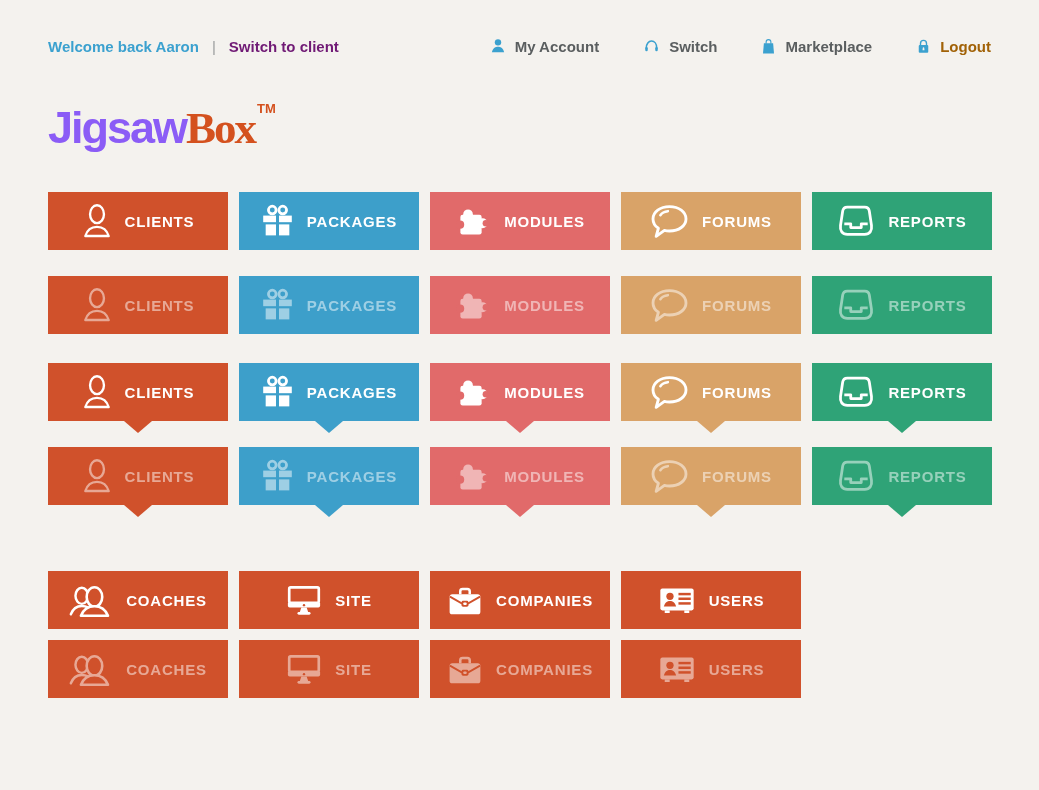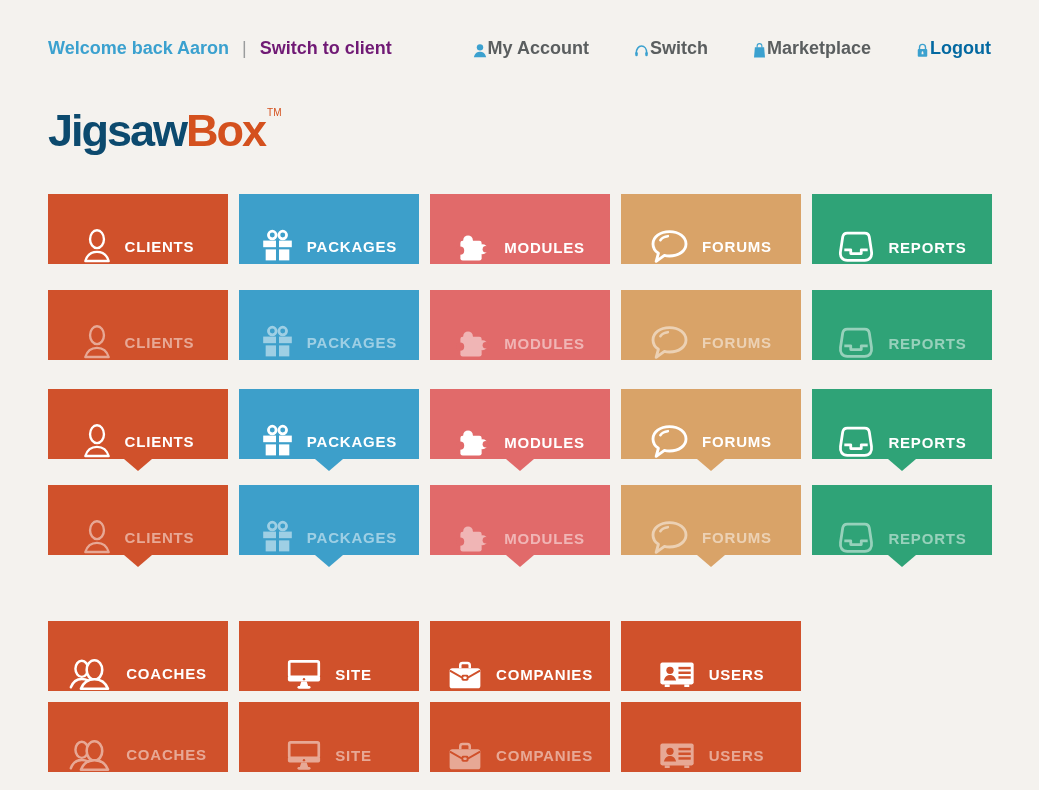--- a/index.html
+++ b/index.html
@@ -6,54 +6,54 @@
   body{
     width:1039px;height:790px;overflow:hidden;
     background:#F4F2EE;
     font-family:"Liberation Sans", sans-serif;
     -webkit-font-smoothing:antialiased;
   }
   
   .topbar{
     display:flex;align-items:center;
     padding:38px 48px 0 48px;
-    font-size:18px;color:#55595B;
+    font-size:15px;color:#55595B;
   }
   .topbar-left{display:flex;align-items:center;gap:13px;font-weight:600;}
   .blue-link{color:#3BA1CF;text-decoration:none;cursor:pointer;}
   .gray-link{color:#701a75;text-decoration:none;cursor:pointer;}
   .divider{color:#9A9C9C;font-weight:400;}
   .topbar-right{margin-left:auto;display:flex;align-items:center;gap:44px;}
-  .nav-item{display:flex;align-items:flex-end;font-weight:600;color:#5A5E5F;cursor:pointer;}
-  .nav-item.highlight .nav-label{color:#0369a1;}
+  .nav-item{display:flex;align-items:flex-start;gap:9px;font-weight:600;color:#5A5E5F;cursor:pointer;}
+  .nav-item.highlight .nav-label{color:#a16207;}
   .nav-item svg{display:block;}
   
   .logo{
     margin:30px 0 0 48px;
     font-size:45px;font-weight:700;letter-spacing:-2px;line-height:47px;
     user-select:none;
   }
-  .logo .w1{color:#0c4a6e;}
-  .logo .w2{color:#D4511E;}
+  .logo .w1{color:#8b5cf6;}
+  .logo .w2{color:#D4511E;font-family:Liberation Serif, serif;}
   .logo sup{
-    font-size:10px;font-weight:400;letter-spacing:0;
+    font-size:13px;font-weight:700;letter-spacing:0;
     color:#D4511E;vertical-align:30px;margin-left:2px;
   }
   
   #button-grid{margin:40px 0 0 48px;}
   .btn-row{display:flex;gap:11px;margin-bottom:26px;}
   .btn-row:nth-child(2){margin-bottom:29px;}
   .btn-row:nth-child(3){margin-bottom:26px;}
   .btn-row:nth-child(4){margin-bottom:66px;}
   .btn-row:nth-child(5){margin-bottom:11px;}
   .nav-button{
-    width:180px;height:70px;
+    width:180px;height:58px;
     background:var(--btn-bg);
     position:relative;
-    display:flex;align-items:flex-end;justify-content:center;
+    display:flex;align-items:center;justify-content:center;
     cursor:pointer;
   }
   .btn-content{display:flex;align-items:center;gap:13px;}
   .state-faded .btn-content,
   .state-active-faded .btn-content{opacity:.5;}
   .btn-icon{display:flex;align-items:center;}
   .btn-icon svg{display:block;}
   .btn-label{
     color:#fff;font-size:15px;font-weight:700;letter-spacing:.8px;
     white-space:nowrap;

